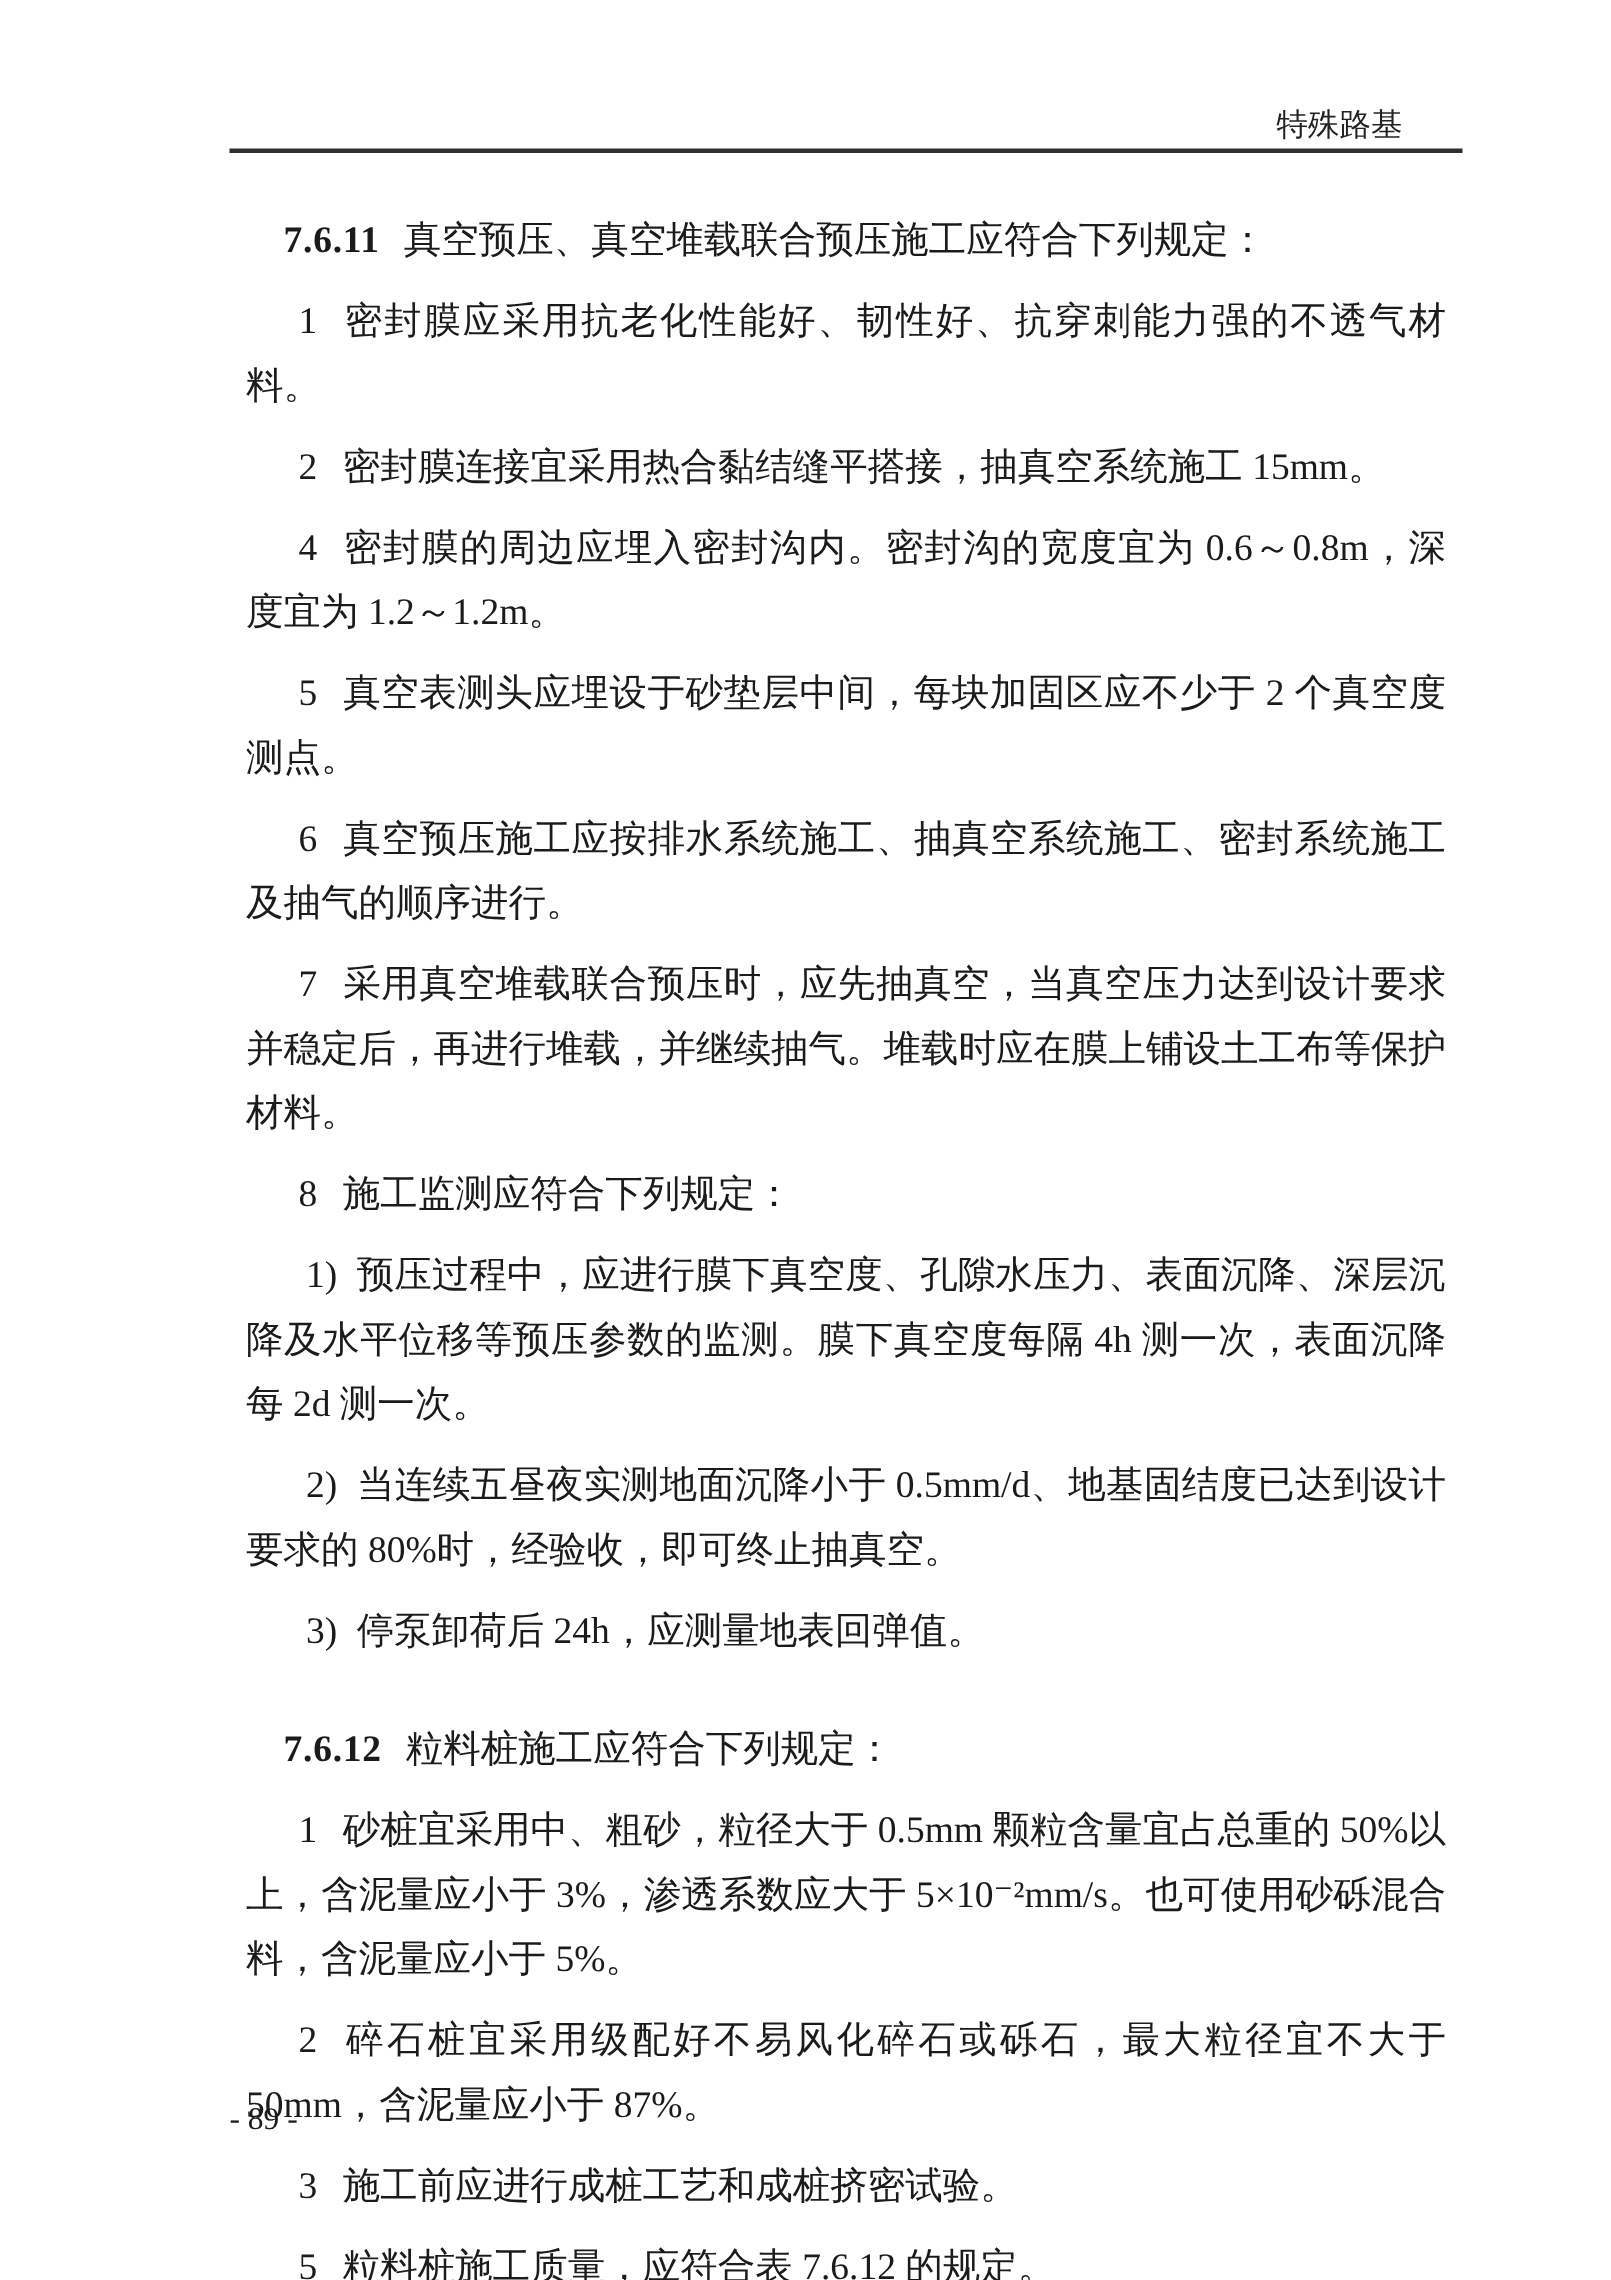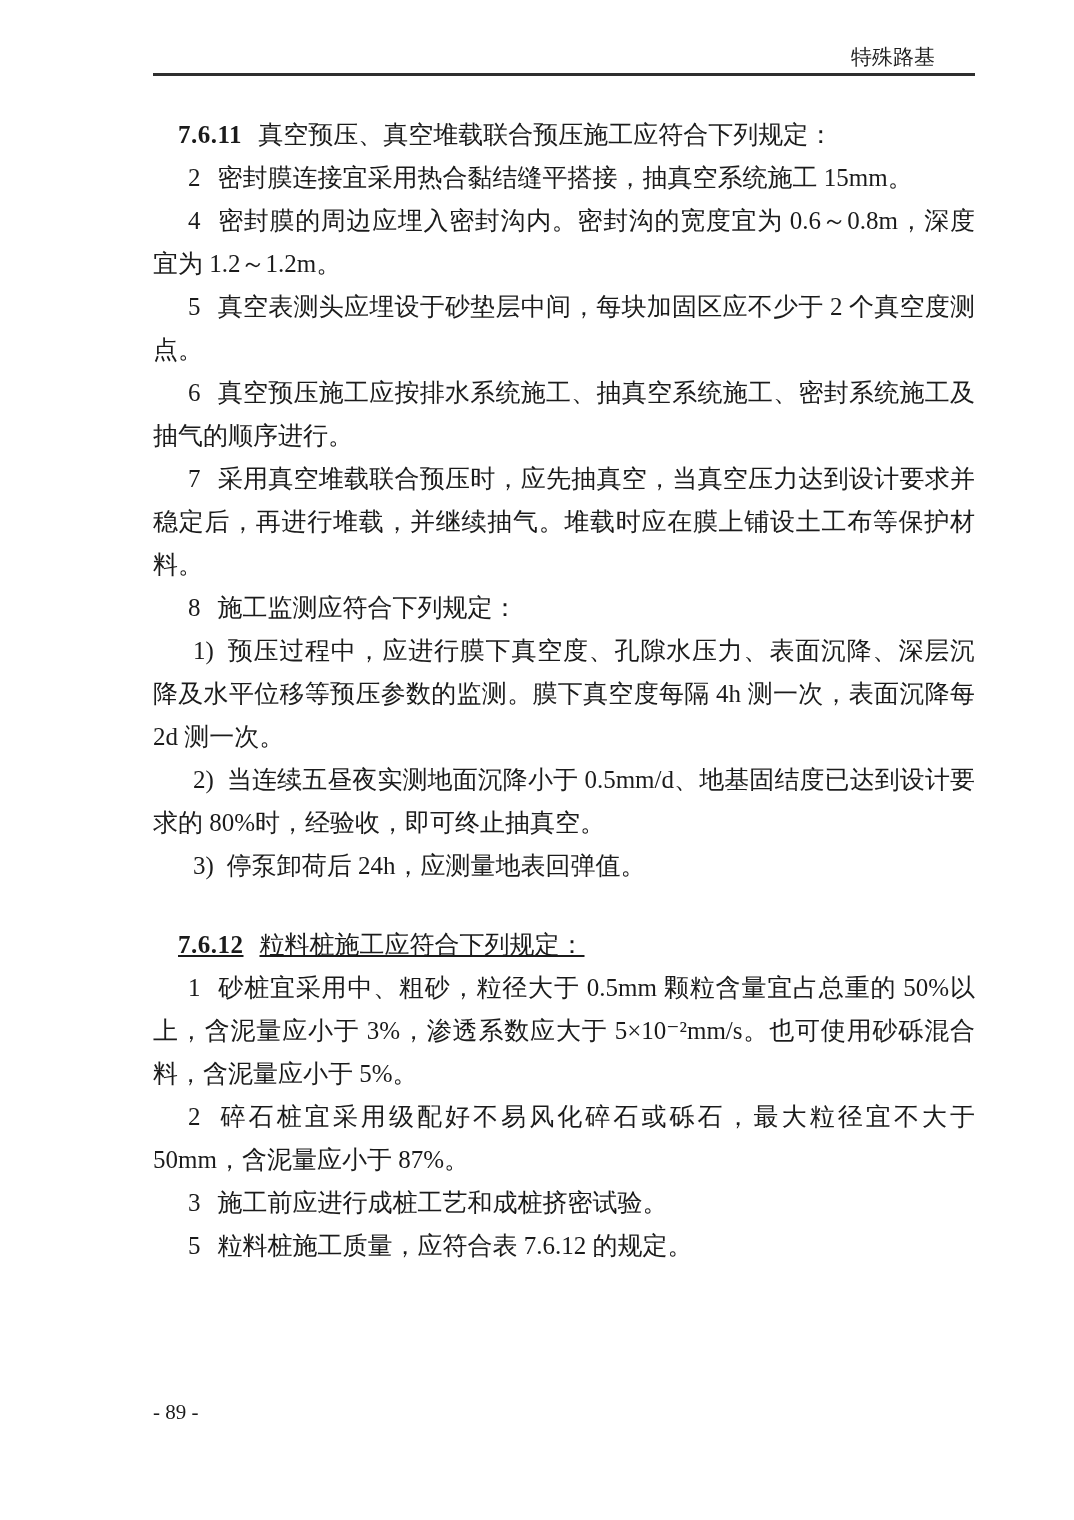--- a/index.html
+++ b/index.html
@@ -16,41 +16,41 @@
     font-family: "Liberation Serif", "DejaVu Serif", serif;
     overflow: hidden;
   }
   .content {
     position: absolute;
     left: 153px;
     top: 0;
     width: 822px;
   }
   .running-header {
-    padding-top: 44px;
+    padding-top: 70px;
     text-align: right;
     padding-right: 40px;
     font-size: 21px;
     line-height: 26px;
     color: #222222;
   }
   .header-rule {
     margin-top: 3px;
     border-bottom: 3px solid #2f2f2f;
     height: 0;
   }
   .doc-body {
     margin-top: 37px;
     font-size: 25px;
     line-height: 43px;
     text-align: justify;
     text-justify: inter-ideograph;
   }
   .doc-body p {
-    margin: 0;
+    margin: 11px;
     padding: 0;
   }
   .p-heading {
     text-indent: 25px;
   }
   .p-heading .clause-num {
     font-weight: bold;
     margin-right: 16px;
     letter-spacing: 0.5px;
   }
@@ -61,21 +61,20 @@
     margin-right: 17px;
   }
   .p-sub {
     text-indent: 40px;
   }
   .p-sub .sub-num {
     margin-right: 13px;
   }
   .section-gap {
     margin-top: 36px !important;
-    text-decoration: underline;
   }
   .footer {
     position: absolute;
     top: 1399px;
     left: 153px;
     width: 822px;
     text-align: left;
     font-size: 21px;
     line-height: 26px;
     color: #1b1b1b;
@@ -89,20 +88,21 @@
 
     <div class="running-header">
       <span>特殊路基</span>
     </div>
     <div class="header-rule"></div>
 
     <div class="doc-body">
 
       <p class="p-heading"><span class="clause-num">7.6.11</span><span>真空预压、真空堆载联合预压施工应符合下列规定：</span></p>
 
+      <p class="p-item"><span class="item-num">1</span><span>密封膜应采用抗老化性能好、韧性好、抗穿刺能力强的不透气材料。</span></p>
 
       <p class="p-item"><span class="item-num">2</span><span>密封膜连接宜采用热合黏结缝平搭接，抽真空系统施工 15mm。</span></p>
 
 
       <p class="p-item"><span class="item-num">4</span><span>密封膜的周边应埋入密封沟内。密封沟的宽度宜为 0.6～0.8m，深度宜为 1.2～1.2m。</span></p>
 
       <p class="p-item"><span class="item-num">5</span><span>真空表测头应埋设于砂垫层中间，每块加固区应不少于 2 个真空度测点。</span></p>
 
       <p class="p-item"><span class="item-num">6</span><span>真空预压施工应按排水系统施工、抽真空系统施工、密封系统施工及抽气的顺序进行。</span></p>
 

